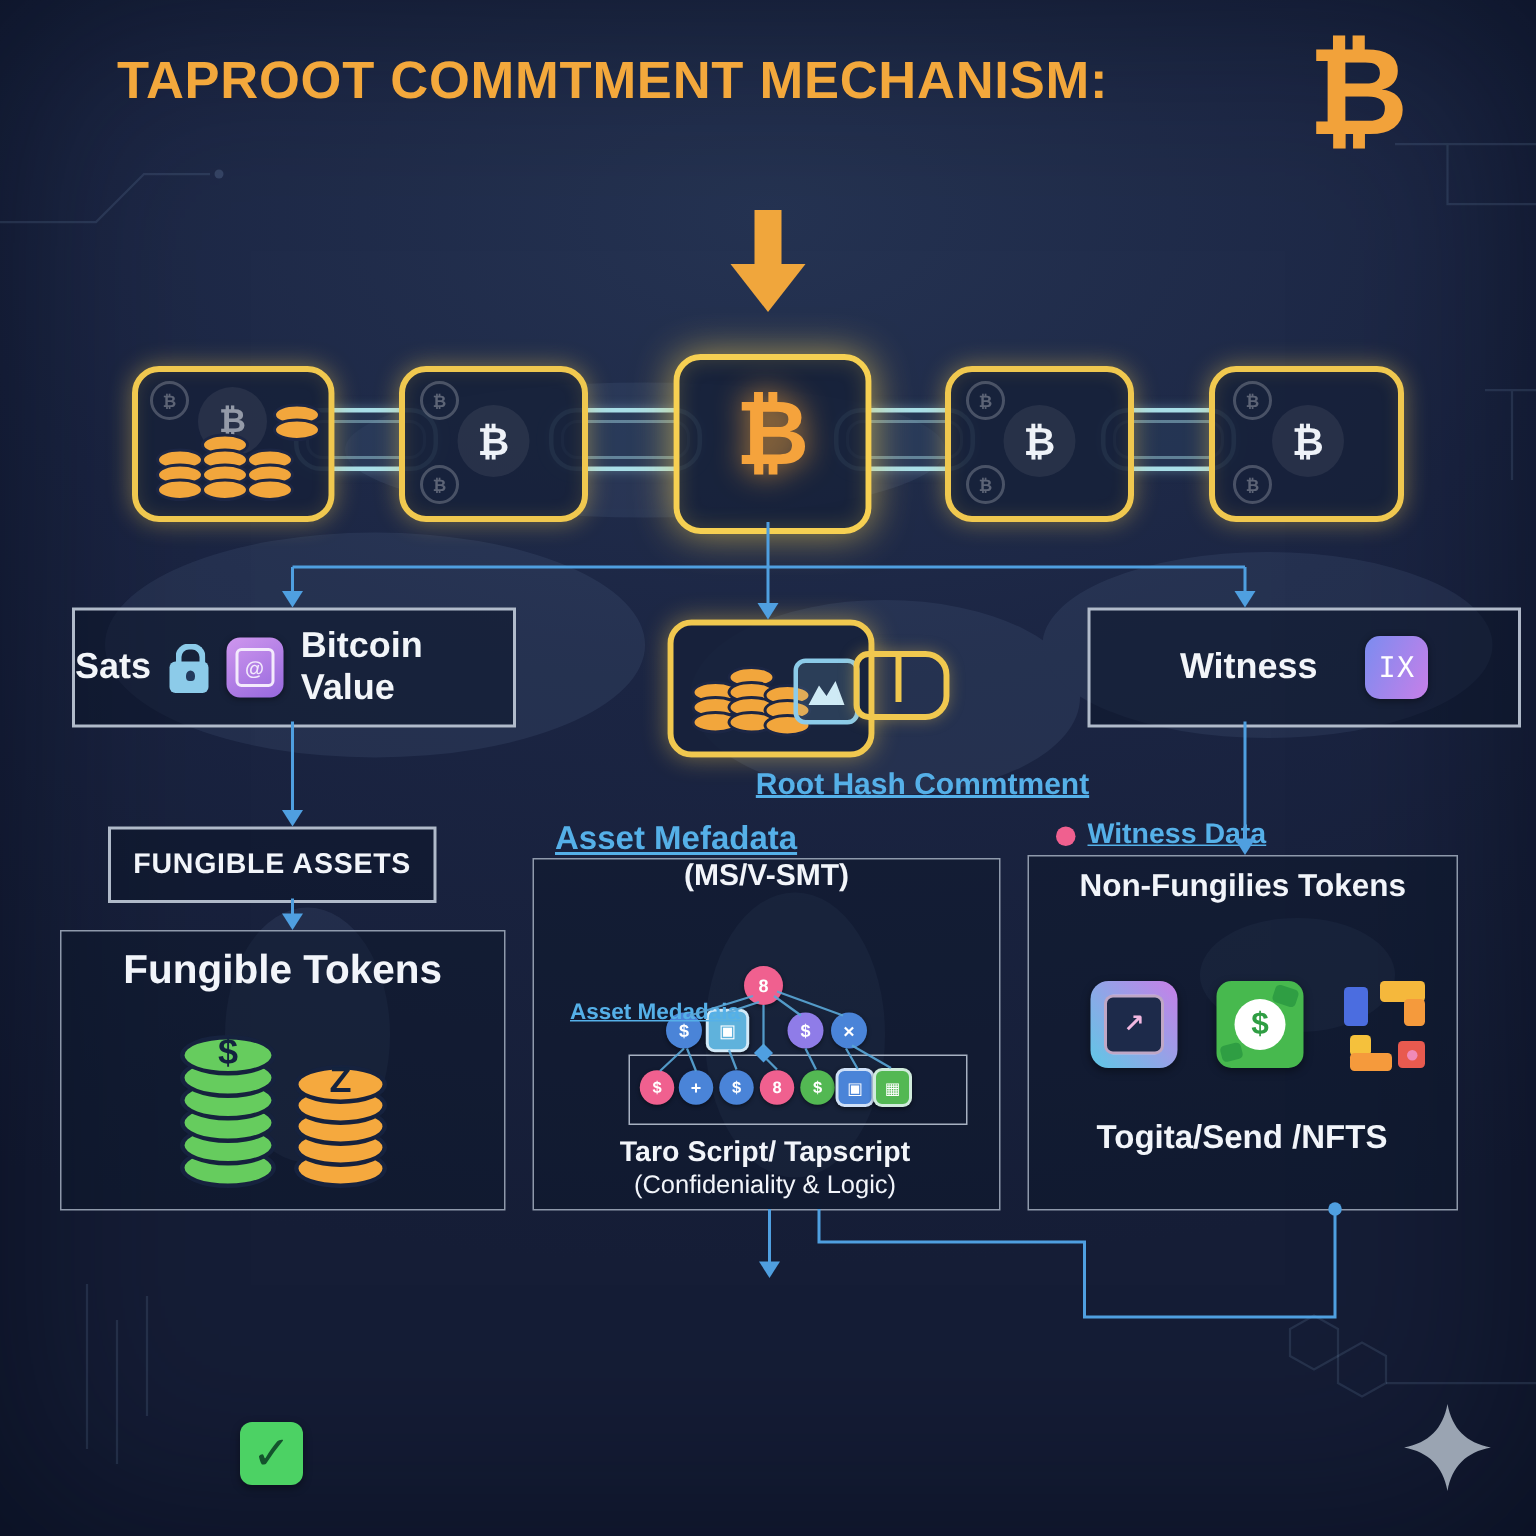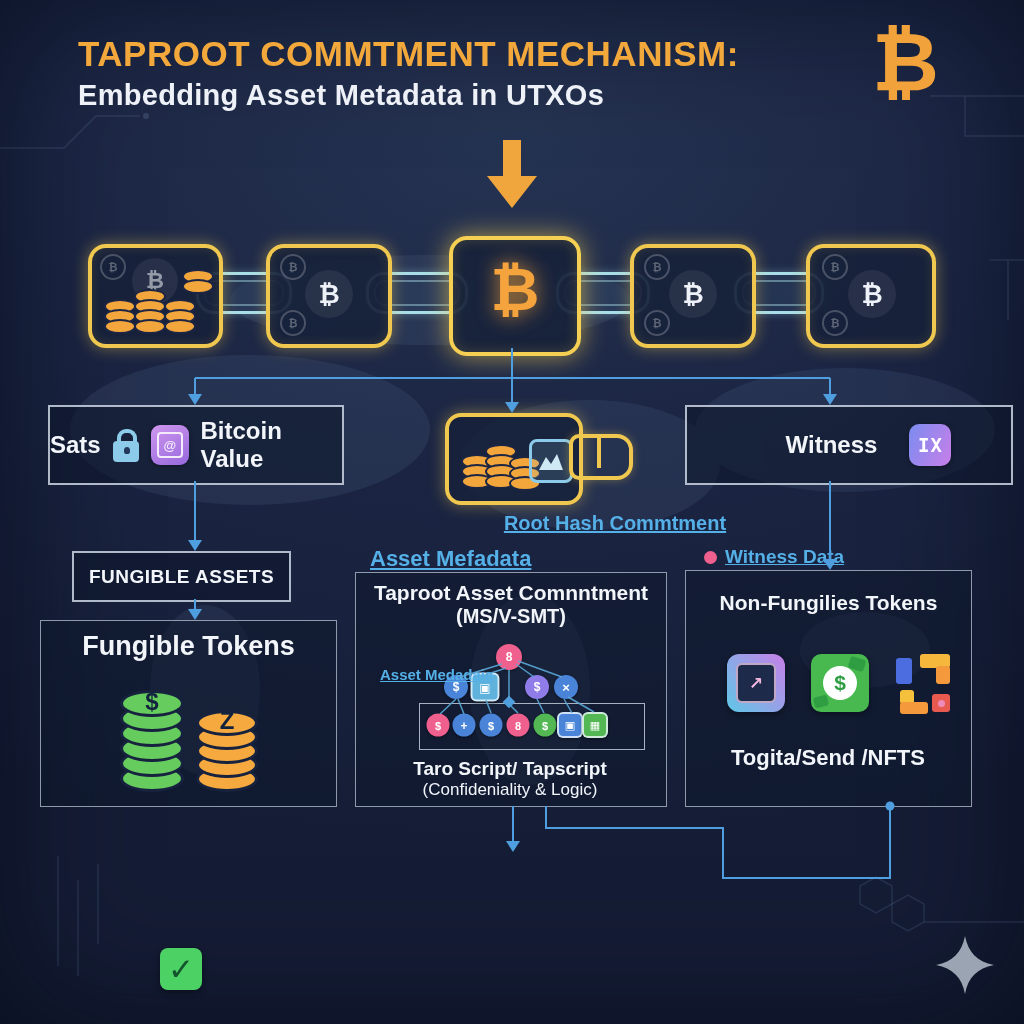--- a/index.html
+++ b/index.html
@@ -43,21 +43,21 @@
   .rowflex{display:flex;align-items:center;justify-content:center;gap:12px;}
   .wlabel{color:#f2f5f9;font-size:24px;font-weight:600;}
 
   .lock{position:relative;width:28px;height:21px;background:#8ccbe9;border-radius:4px;margin-top:12px;}
   .lock::before{content:"";position:absolute;left:4px;top:-12px;width:12px;height:10px;border:4px solid #8ccbe9;border-bottom:none;border-radius:9px 9px 0 0;}
   .lock::after{content:"";position:absolute;left:11px;top:6px;width:6px;height:7px;background:#23395c;border-radius:50% 50% 40% 40%;}
 
   .purpleicon{width:40px;height:40px;border-radius:9px;background:linear-gradient(150deg,#cf97ee,#9668dd);display:flex;align-items:center;justify-content:center;box-shadow:0 1px 4px rgba(0,0,0,.4);}
   .purpleicon .inner{width:22px;height:22px;border:2px solid #f3eafc;border-radius:4px;display:flex;align-items:center;justify-content:center;color:#f3eafc;font-size:13px;font-weight:700;}
 
-  .txicon{width:42px;height:42px;border-radius:10px;background:linear-gradient(115deg,#7b8cf0,#c77fe8);display:flex;align-items:center;justify-content:center;font-family:"DejaVu Sans Mono","Liberation Mono",monospace;font-weight:700;font-size:19px;color:#fff;letter-spacing:1px;box-shadow:0 1px 5px rgba(0,0,0,.4);margin-left:20px;}
+  .txicon{width:42px;height:42px;border-radius:10px;background:linear-gradient(115deg,#7b8cf0,#c77fe8);display:flex;align-items:center;justify-content:center;font-family:"DejaVu Sans Mono","Liberation Mono",monospace;font-weight:400;font-size:19px;color:#fff;letter-spacing:1px;box-shadow:0 1px 5px rgba(0,0,0,.4);margin-left:20px;}
 
   
   .keymain{left:0;top:3px;width:130px;height:84px;border:4px solid #f0c84f;border-radius:16px;background:rgba(23,33,58,.88);box-shadow:0 0 16px rgba(240,200,80,.45);}
   .keynub{left:124px;top:24px;width:56px;height:38px;border:4px solid #f0c84f;border-radius:10px 16px 16px 10px;box-shadow:0 0 10px rgba(240,200,80,.35);}
   .keynotch{left:152px;top:28px;width:4px;height:30px;background:#f0c84f;}
   .charticon{width:38px;height:38px;border:3px solid #8ccbe9;border-radius:8px;background:rgba(140,203,233,.16);display:flex;align-items:center;justify-content:center;}
 
   .bluecaption{color:#55b0e8;font-weight:700;text-decoration:underline;}
   .pinkdot{width:13px;height:13px;border-radius:50%;background:#f0608f;}
 
@@ -111,21 +111,20 @@
       <path d="M930 96 H1024 M965 96 V136 H1024"></path>
       <path d="M58 856 V966 M78 880 V976 M98 864 V944"></path>
       <path d="M860 886 l16 -9 16 9 v18 l-16 9 -16 -9 z"></path>
       <path d="M892 904 l16 -9 16 9 v18 l-16 9 -16 -9 z"></path>
       <path d="M924 922 H1024 M990 260 H1024 M1008 260 V320"></path>
       <circle cx="444" cy="560" r="2.5" fill="#8fb0d8" stroke="none" fill-opacity="0.2"></circle>
     </g>
   </svg>
 
   <div class="abs title1">TAPROOT COMMTMENT MECHANISM:</div>
-  <div class="abs title2">Embedding Asset Metadata in UTXOs</div>
   <div class="abs btclogo">₿</div>
 
   <div class="abs oshaft"></div>
   <div class="abs ohead"></div>
 
 
   <div class="abs link" style="left:196px;top:272px;width:90px;height:36px;"></div>
   <div class="abs link" style="left:366px;top:272px;width:96px;height:36px;"></div>
   <div class="abs link" style="left:556px;top:272px;width:88px;height:36px;"></div>
   <div class="abs link" style="left:734px;top:272px;width:84px;height:36px;"></div>
@@ -218,21 +217,21 @@
         <svg width="26" height="20" viewBox="0 0 26 20">
             <path d="M1 19 L8 6 L13 13 L19 3 L25 19 Z" fill="#cfeaf5"></path>
           </svg>
       </div>
     </div>
     <div class="abs keynub"></div>
     <div class="abs keynotch"></div>
   </div>
   <div class="abs bluecaption" style="left:460px;top:512px;width:310px;text-align:center;font-size:20px;">Root Hash Commtment</div>
 
-  <div class="abs box rowflex" style="left:685px;top:405px;width:285px;height:76px;padding-left:39px;">
+  <div class="abs box rowflex" style="left:725px;top:405px;width:285px;height:76px;">
     <span class="wlabel">Witness</span>
     <span class="txicon">IX</span>
   </div>
 
   <div class="abs bluecaption" style="left:370px;top:546px;font-size:22px;">Asset Mefadata</div>
   <div class="abs rowflex" style="left:704px;top:546px;gap:8px;">
     <span class="pinkdot"></span>
     <span class="bluecaption" style="font-size:19px;">Witness Data</span>
   </div>
 
@@ -257,21 +256,20 @@
     <div class="bigcoin ocoin" style="bottom:0;"></div>
       <div class="bigcoin ocoin" style="bottom:14px;"></div>
     <div class="bigcoin ocoin" style="bottom:28px;"></div>
       <div class="bigcoin ocoin" style="bottom:42px;"></div>
     <div class="bigcoin ocoin" style="bottom:56px;">
         <span class="coinsym">Z</span>
       </div>
   </div>
 
   <div class="abs bigbox" style="left:355px;top:572px;width:310px;height:233px;">
-    <div class="boxtitle" style="margin-top:8px;font-size:21px;">Taproot Asset Comnntment</div>
     <div class="boxtitle" style="font-size:20px;font-weight:600;">(MS/V-SMT)</div>
   </div>
   <div class="abs" style="left:419px;top:703px;width:224px;height:45px;border:1.5px solid rgba(205,215,230,.8);z-index:3;"></div>
   <div class="abs bluecaption" style="left:380px;top:666px;font-size:15px;z-index:5;">Asset Medadaia</div>
 
   <div class="tnode ncircle npink" style="left:509px;top:657px;width:26px;height:26px;font-size:12px;">8</div>
   <div class="tnode" style="left:509px;top:702px;width:9px;height:9px;background:#4f9fe0;transform:translate(-50%,-50%) rotate(45deg);box-shadow:none;"></div>
   <div class="tnode ncircle nblue" style="left:456px;top:687px;width:24px;height:24px;font-size:12px;">$</div>
   <div class="tnode nsquare nlblue" style="left:485px;top:687px;width:25px;height:25px;font-size:12px;">▣</div>
   <div class="tnode ncircle npurple" style="left:537px;top:687px;width:24px;height:24px;font-size:12px;">$</div>
@@ -281,21 +279,21 @@
   <div class="tnode ncircle nblue" style="left:491px;top:725px;width:23px;height:23px;font-size:11px;">$</div>
   <div class="tnode ncircle npink" style="left:518px;top:725px;width:23px;height:23px;font-size:11px;">8</div>
   <div class="tnode ncircle ngreen" style="left:545px;top:725px;width:23px;height:23px;font-size:11px;">$</div>
   <div class="tnode nsquare nblue" style="left:570px;top:725px;width:22px;height:22px;font-size:11px;">▣</div>
   <div class="tnode nsquare ngreen" style="left:595px;top:725px;width:22px;height:22px;font-size:11px;">▦</div>
 
   <div class="abs boxtitle" style="left:355px;top:758px;width:310px;font-size:19px;font-weight:600;">Taro Script/ Tapscript</div>
   <div class="abs boxtitle" style="left:355px;top:780px;width:310px;font-size:17px;font-weight:400;">(Confideniality &amp; Logic)</div>
 
   <div class="abs bigbox" style="left:685px;top:570px;width:285px;height:235px;">
-    <div class="boxtitle" style="margin-top:20px;font-size:21px;">Non-Fungilies Tokens</div>
+    <div class="boxtitle" style="margin-top:8px;font-size:21px;">Non-Fungilies Tokens</div>
   </div>
   <div class="abs nfticon" style="left:727px;top:654px;">
     <span class="inner">↗</span>
   </div>
   <div class="abs moneyicon" style="left:811px;top:654px;">
     <span class="moneycircle">$</span>
   </div>
   <div class="abs" style="left:896px;top:652px;width:60px;height:64px;">
     <div class="pz" style="left:0;top:6px;width:16px;height:26px;background:#4b6de0;"></div>
     <div class="pz" style="left:24px;top:2px;width:30px;height:14px;background:#f5b83c;"></div>

